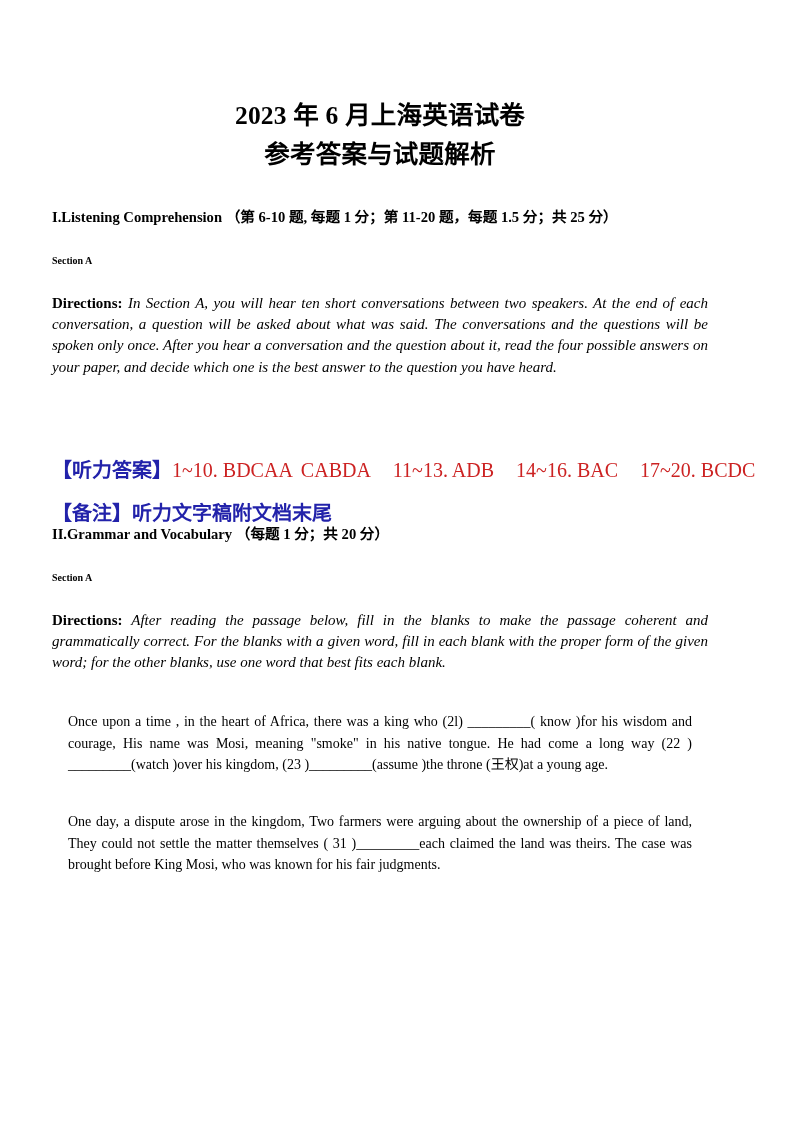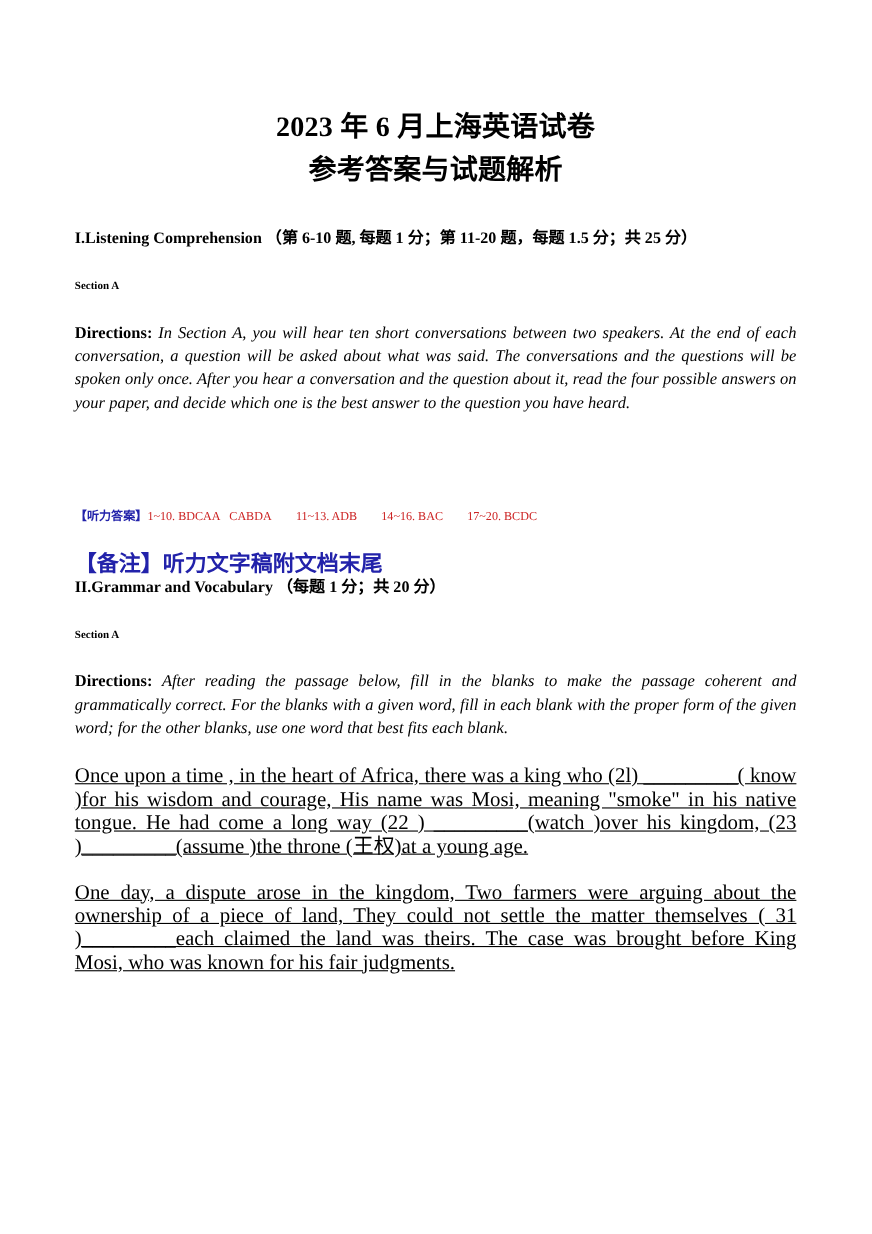--- a/index.html
+++ b/index.html
@@ -24,21 +24,21 @@
     top: 0;
     width: 793px;
     height: 1122px;
     background: #fff;
     box-sizing: border-box;
     padding: 0;
   }
 
   .content {
     position: absolute;
-    left: 68px;
+    left: 52px;
     top: 0;
     width: 656px;
   }
 
   
   .doc-title {
     text-align: center;
     font-weight: bold;
     font-size: 25.5px;
     line-height: 35px;
@@ -83,21 +83,21 @@
   .directions .dir-label {
     font-weight: bold;
     font-style: normal;
   }
   .directions .dir-body {
     font-style: italic;
   }
 
   
   .answer-line {
-    font-size: 11px;
+    font-size: 20px;
     line-height: 21px;
     font-weight: bold;
     margin: 0;
     padding-top: 82px;
     white-space: nowrap;
   }
   .answer-line .akey-label { color: #2222AA; }
   .answer-line .akey-body  { color: #CC2222; font-weight: normal; }
   .answer-line .akey-gap   { display: inline-block; width: 22px; }
   .answer-line .akey-gap-s { display: inline-block; width: 8px; }
@@ -106,27 +106,26 @@
     font-size: 20px;
     line-height: 21px;
     font-weight: bold;
     color: #2222AA;
     margin: 0;
     padding-top: 22px;
   }
 
   
   .passage {
-    font-size: 19px;
+    font-size: 14px;
     line-height: 21.3px;
     text-align: justify;
     text-justify: inter-word;
-    margin: 0;
+    margin: 16px;
     padding-top: 20px;
-    text-decoration: underline;
   }
   .passage.first { padding-top: 22px; }
 </style>
 </head>
 <body>
 
 <div class="page">
   <div class="content">
 
     <div class="doc-title">

